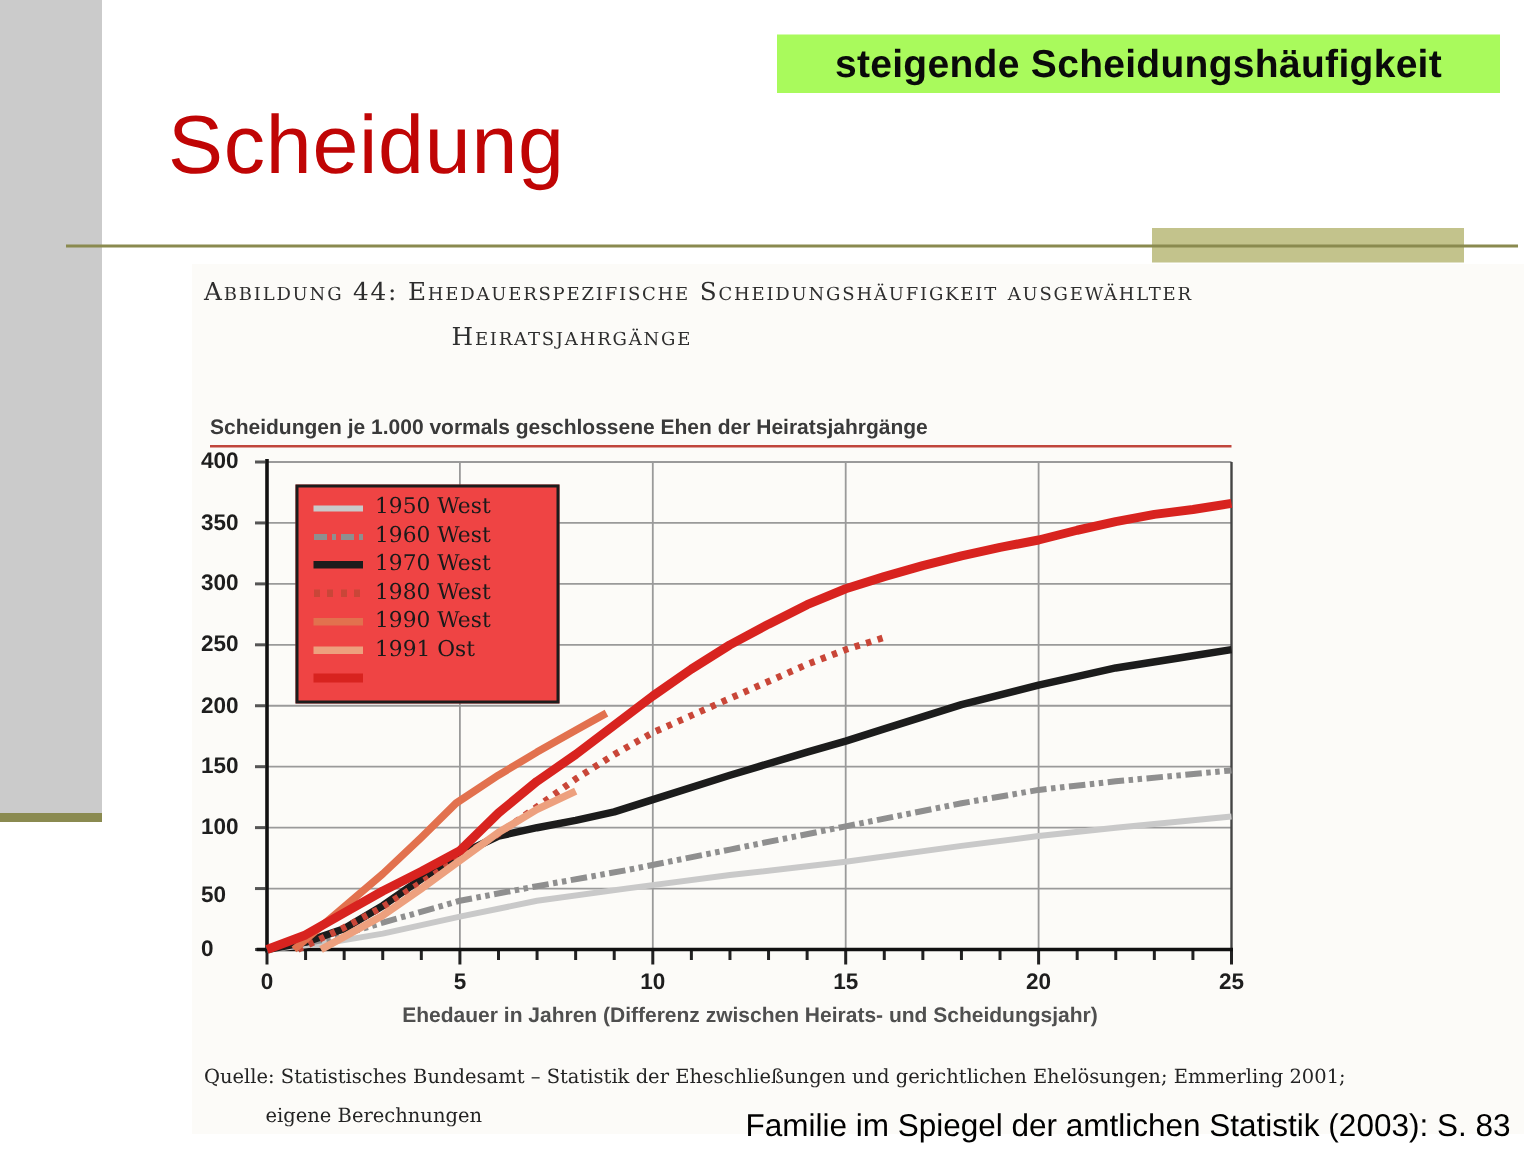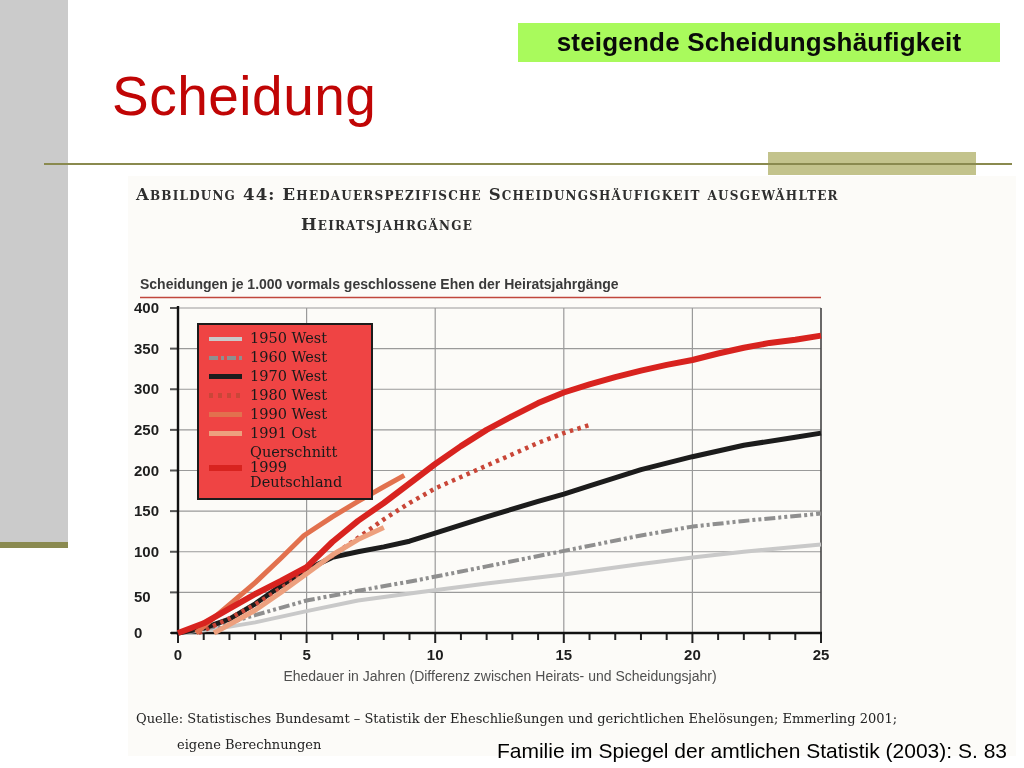--- a/index.html
+++ b/index.html
@@ -13,26 +13,26 @@
              display:flex;align-items:center;justify-content:center;
              font-weight:bold;font-size:26px;color:#0a0a0a;letter-spacing:0.2px;}
   
   #title{position:absolute;left:112px;top:64px;font-size:55px;color:#c00505;letter-spacing:0.5px;}
   
   #rule-accent{position:absolute;left:768px;top:152px;width:208px;height:23px;background:#c3c38c;}
   #rule{position:absolute;left:44px;top:163px;width:968px;height:0;border-top:2px solid #8a8a4f;}
   
   #scan{position:absolute;left:128px;top:176px;width:888px;height:580px;background:#fcfbf8;}
   .fig-head{position:absolute;font-family:"DejaVu Serif","Liberation Serif",serif;
-            font-variant:small-caps;font-weight:700;font-size:16.5px;color:#2e2e2e;letter-spacing:1.2px;}
+            font-variant:small-caps;font-weight:400;font-size:16.5px;color:#2e2e2e;letter-spacing:1.2px;}
   #fig-head1{left:136px;top:185px;}
   #fig-head2{left:301px;top:215px;}
   #chart-sub{position:absolute;left:140px;top:276px;font-size:14px;font-weight:bold;color:#3a3a3a;}
   #xaxis-caption{position:absolute;left:178px;top:668px;width:644px;text-align:center;
-                 font-size:14px;font-weight:normal;color:#4f4f4f;}
+                 font-size:14px;font-weight:bold;color:#4f4f4f;}
   .ytick{position:absolute;width:36px;text-align:left;font-size:15px;font-weight:bold;color:#1e1e1e;}
   .xtick{position:absolute;width:40px;text-align:center;font-size:15px;font-weight:bold;color:#1e1e1e;}
   
   #legend{position:absolute;left:197px;top:323px;width:176px;background:#ef4444;
           border:2px solid #1c1c1c;padding:6px 0 4px 10px;box-sizing:border-box;}
   .legend-row{display:flex;align-items:center;margin:0 0 4px 0;min-height:14px;}
   .legend-swatch{width:33px;height:5px;flex:0 0 33px;margin-right:8px;}
   .legend-label{font-family:"DejaVu Serif","Liberation Serif",serif;font-size:14.5px;
                 color:#1a1a1a;line-height:15px;}
   
@@ -155,24 +155,20 @@
         </div>
       </div>
       <div class="legend-row">
         <div class="legend-swatch" style="background: rgb(237, 160, 126); height: 5px;"></div>
         <div class="legend-label">
           <div>1991 Ost</div>
         </div>
       </div>
       <div class="legend-row">
         <div class="legend-swatch" style="background: rgb(216, 35, 31); height: 6px;"></div>
-        <div class="legend-label">
-          <div>Querschnitt 1999</div>
-          <div>Deutschland</div>
-        </div>
       </div>
     </div>
 
   <div id="xaxis-caption">Ehedauer in Jahren (Differenz zwischen Heirats- und Scheidungsjahr)</div>
 
   <div id="src1" class="src">Quelle: Statistisches Bundesamt – Statistik der Eheschließungen und gerichtlichen Ehelösungen; Emmerling 2001;</div>
   <div id="src2" class="src">eigene Berechnungen</div>
 
   <div id="slide-caption">Familie im Spiegel der amtlichen Statistik (2003): S. 83</div>
 <div class="ytick" style="left: 134px; top: 624px;">0</div>

